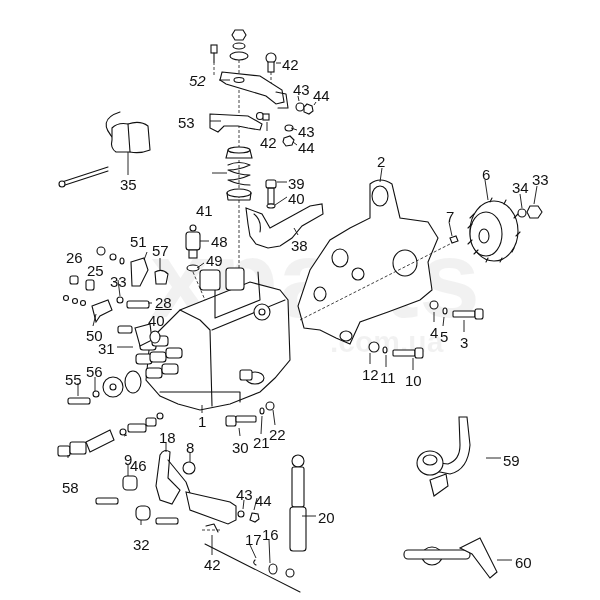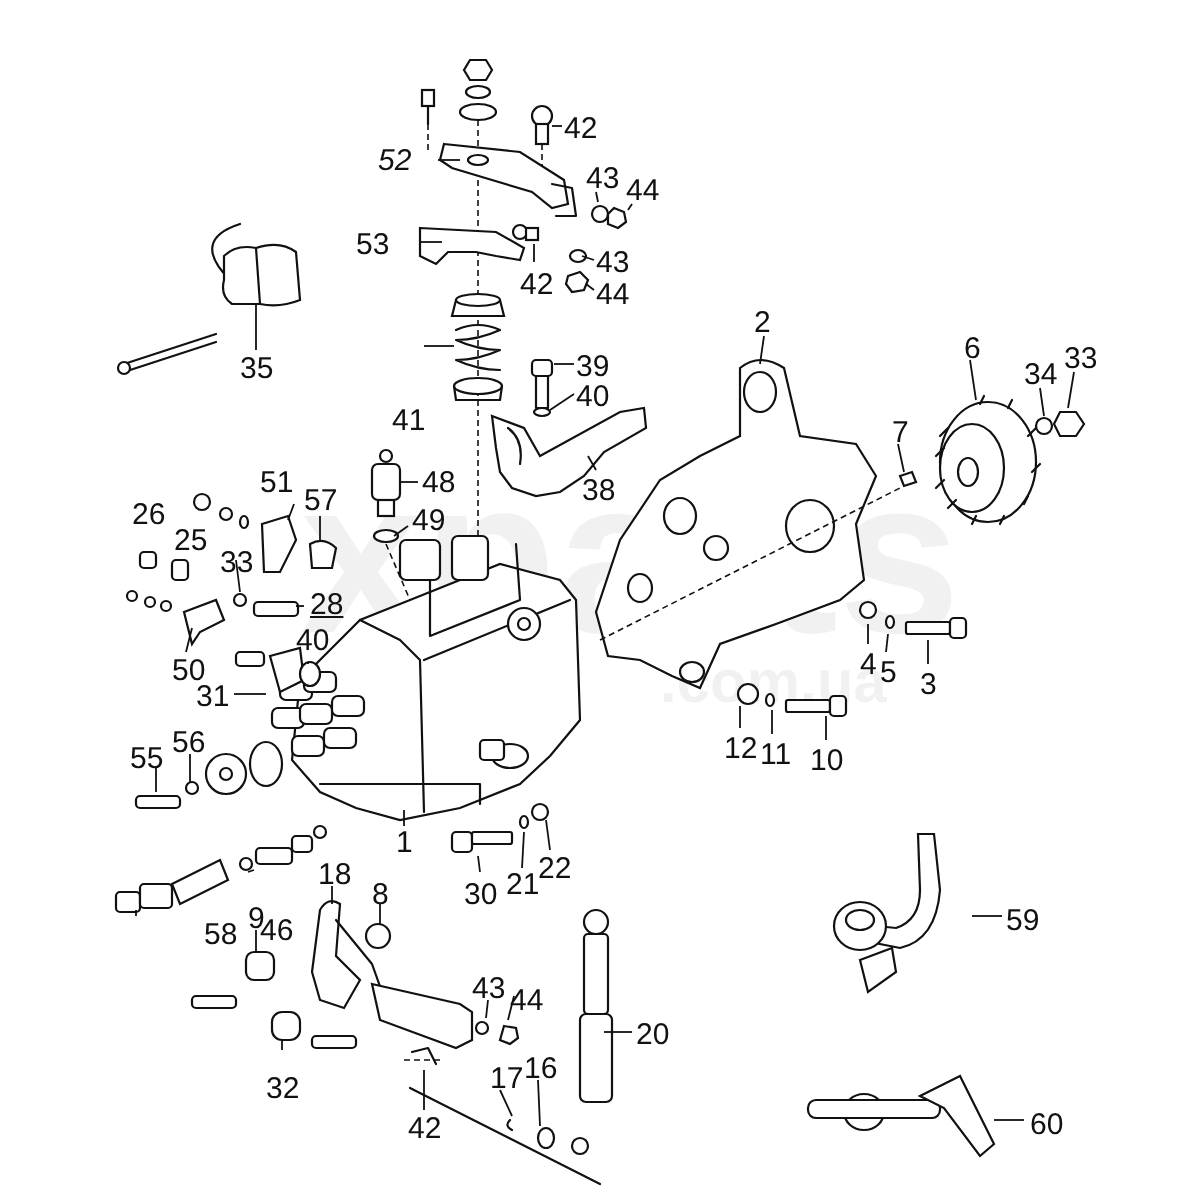--- a/index.html
+++ b/index.html
@@ -332,18 +332,18 @@
   <span class="lbl" style="left:211px;top:234px;">48</span>
   <span class="lbl" style="left:206px;top:253px;">49</span>
   <span class="lbl" style="left:86px;top:328px;">50</span>
   <span class="lbl" style="left:130px;top:234px;">51</span>
   <span class="lbl" style="left:189px;top:73px;font-style:italic;">52</span>
   <span class="lbl" style="left:178px;top:115px;">53</span>
   <span class="lbl" style="left:98px;top:341px;">31</span>
   <span class="lbl" style="left:65px;top:372px;">55</span>
   <span class="lbl" style="left:86px;top:364px;">56</span>
   <span class="lbl" style="left:152px;top:243px;">57</span>
-  <span class="lbl" style="left:62px;top:460px;margin-left:40px;">58</span>
+  <span class="lbl" style="left:62px;top:480px;">58</span>
   <span class="lbl" style="left:503px;top:453px;">59</span>
   <span class="lbl" style="left:515px;top:555px;">60</span>
   <span class="lbl" style="left:120px;top:177px;">35</span>
 
 </div>
 
 </body></html>

